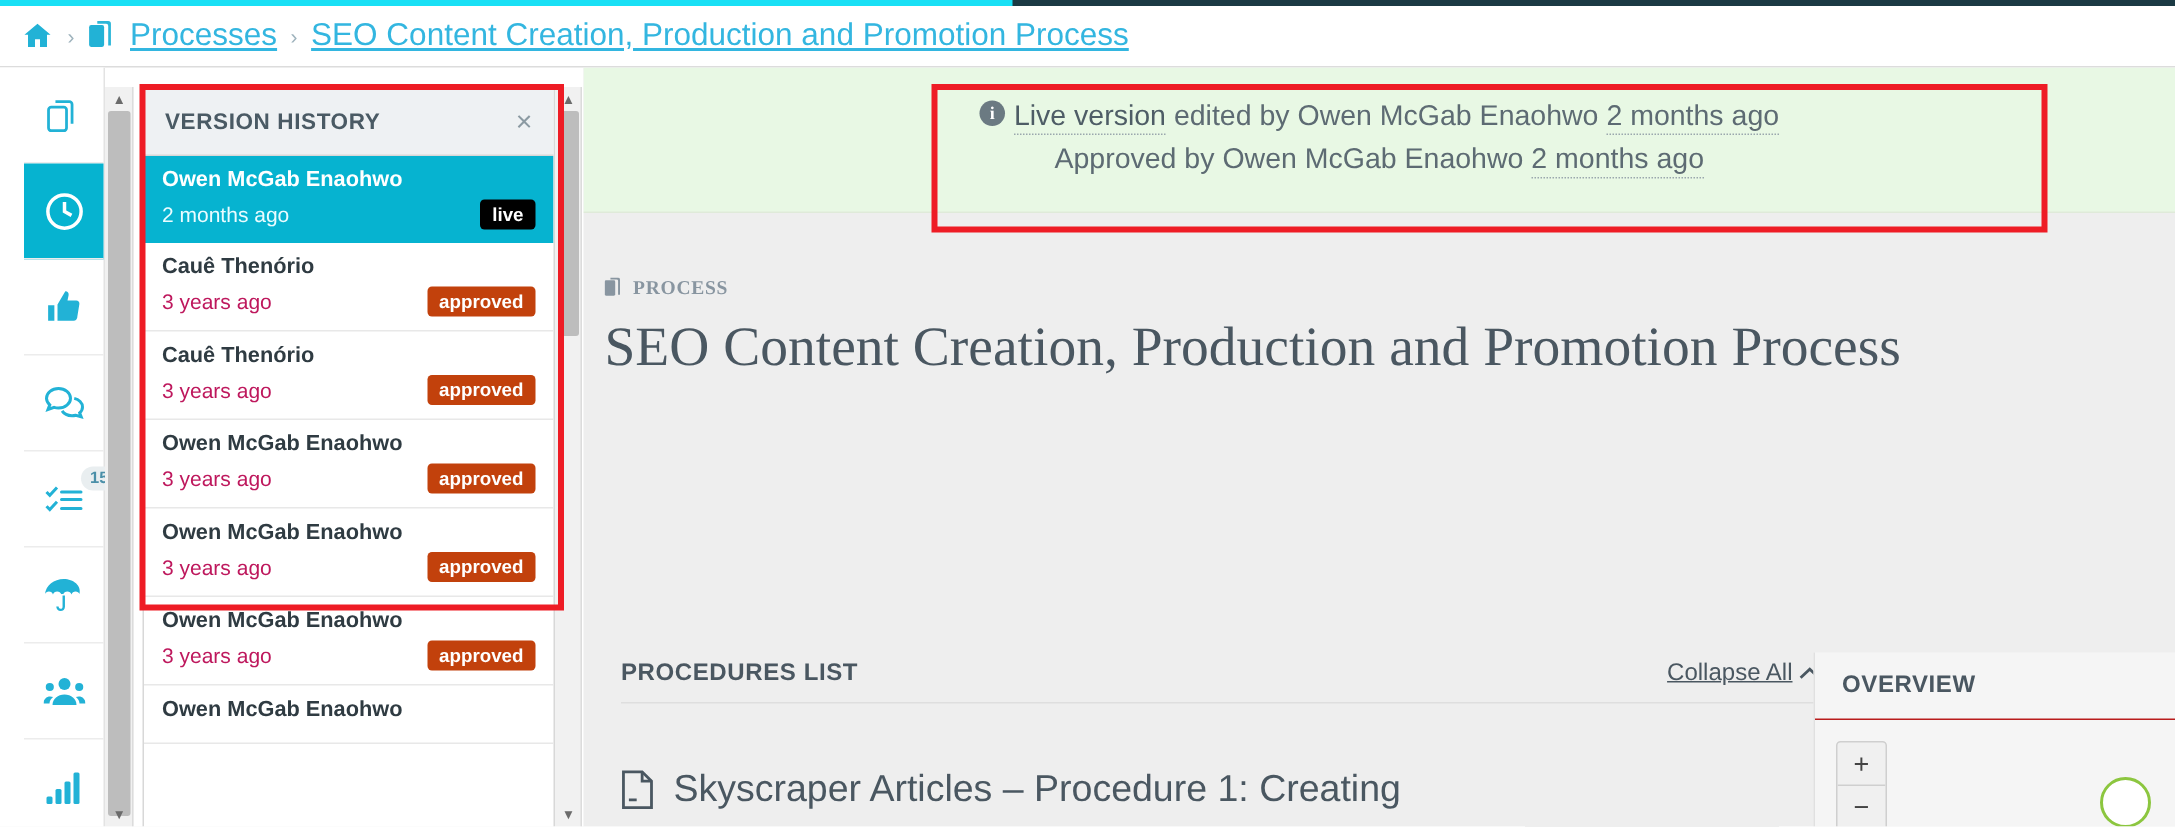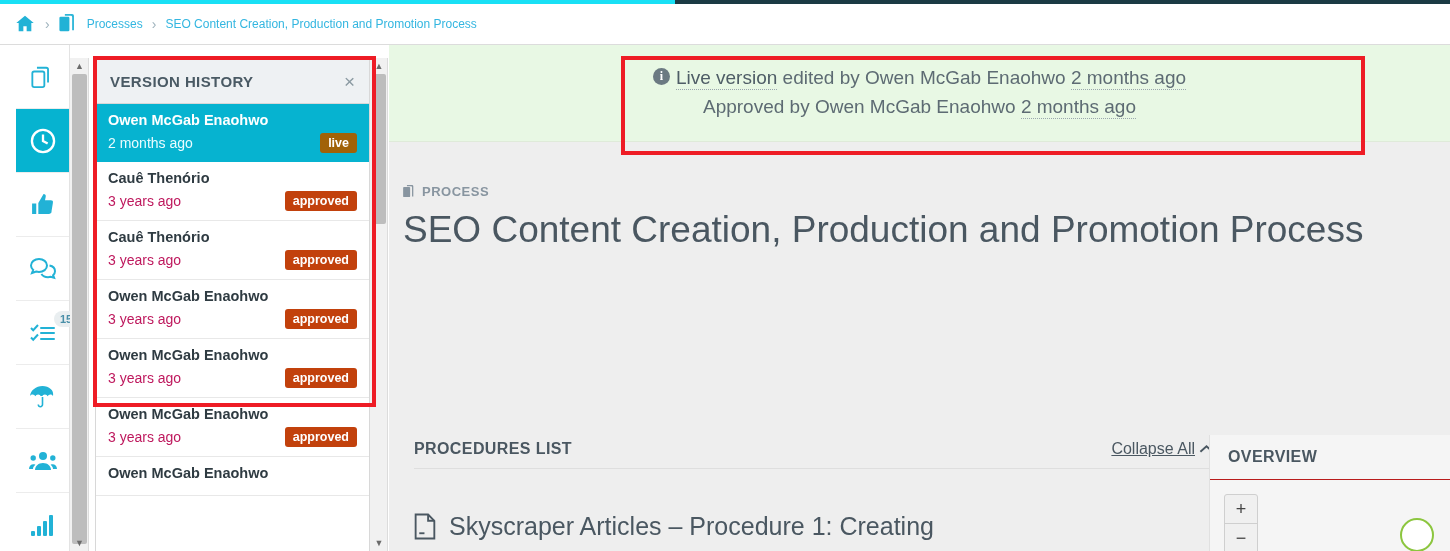--- a/index.html
+++ b/index.html
@@ -14,21 +14,21 @@
   .loadbar { position:absolute; top:0; left:0; width:1450px; height:4px; background:#1b3a44; }
   .loadbar-fill { height:4px; width:675px; background:#19e0f5; }
 
   
   .topbar {
     position:absolute; top:4px; left:0; width:1450px; height:41px;
     background:#fff; border-bottom:1px solid #dcdcdc;
     display:flex; align-items:center;
   }
   .crumbs { display:flex; align-items:center; margin-left:14px; gap:9px; }
-  .crumb-link { color:#33b6e0; font-size:12px; white-space:nowrap; }
+  .crumb-link { color:#33b6e0; font-size:21px; white-space:nowrap;text-decoration:underline; }
   .crumb-sep { color:#9fb3bd; font-size:14px; }
   .ic { display:inline-block; vertical-align:middle; line-height:0; }
   .topbar-right { margin-left:auto; display:flex; align-items:center; gap:9px; margin-right:12px; }
   .kebab { display:flex; flex-direction:column; gap:2.5px; padding:4px 8px; cursor:pointer; }
   .kebab i { width:3.5px; height:3.5px; border-radius:50%; background:#2ab7d6; display:block; }
   .btn {
     background:#f0f0f0; border:1px solid #c9c9c9; border-radius:3px;
     color:#333; font-size:15px; padding:6px 13px; display:flex; align-items:center; gap:6px;
     cursor:pointer; white-space:nowrap;
   }
@@ -71,21 +71,21 @@
   .vh-row.live { background:#06b3d0; border-bottom:none; }
   .vh-name { font-size:14.5px; font-weight:bold; color:#2f3b42; margin-bottom:5px; }
   .vh-row.live .vh-name { color:#fff; }
   .vh-sub { font-size:14px; color:#be185d; }
   .vh-row.live .vh-sub { color:#eafcff; }
   .vh-meta { display:flex; align-items:center; }
   .badge {
     margin-left:auto; font-size:12.5px; font-weight:bold; color:#fff;
     border-radius:3px; padding:2px 8px; line-height:16px;
   }
-  .badge.live { background:#a16207; }
+  .badge.live { background:#000000; }
   .badge.approved { background:#c2410c; }
 
   
   .vh-sb { position:absolute; top:58px; left:370px; width:18px; height:493px; background:#f1f1f1; border-right:1px solid #dcdcdc; }
   .vh-sb .thumb { position:absolute; top:16px; left:2px; width:14px; height:150px; background:#bdbdbd; border-radius:2px; }
   .vh-sb .sb-arrow { width:18px; }
 
   
   .redbox { position:absolute; border:4px solid #ee1c25; pointer-events:none; z-index:40; }
 
@@ -98,21 +98,21 @@
   .notice-line { font-size:19px; color:#5d6b73; line-height:29px; }
   .info-dot {
     display:inline-flex; align-items:center; justify-content:center;
     width:17px; height:17px; border-radius:50%; background:#6b7a82; color:#fff;
     font-size:12px; font-weight:bold; font-family:"Liberation Serif", serif;
     vertical-align:middle; margin-right:6px; position:relative; top:-2px;
   }
   .dotted { border-bottom:1px dotted #9aa7ad; padding-bottom:1px; }
   .strongish { color:#4e5d66; }
 
-  .doc { padding:42px 11px 0 14px; }
+  .doc { padding:42px 11px 0 14px;font-family:Liberation Serif, serif; }
   .doc-kicker { display:flex; align-items:center; gap:6px; color:#8895a0; font-size:13px; font-weight:bold; letter-spacing:.5px; }
   .doc-title { font-size:37px; color:#4a5761; margin-top:10px; font-weight:normal; white-space:nowrap; }
 
   .proc-wrap { position:absolute; top:395px; left:25px; width:800px; }
   .proc-head { display:flex; align-items:flex-end; padding-bottom:10px; border-bottom:1px solid #dedede; }
   .proc-title { font-size:16px; font-weight:bold; color:#4a5761; letter-spacing:.4px; }
   .collapse { margin-left:auto; display:flex; align-items:center; gap:4px; color:#4a5761; font-size:16px; cursor:pointer; }
   .collapse span.lbl { text-decoration:underline; }
   .proc-item { display:flex; align-items:center; gap:12px; margin-top:43px; font-size:25px; color:#4a5761; white-space:nowrap; }
 

